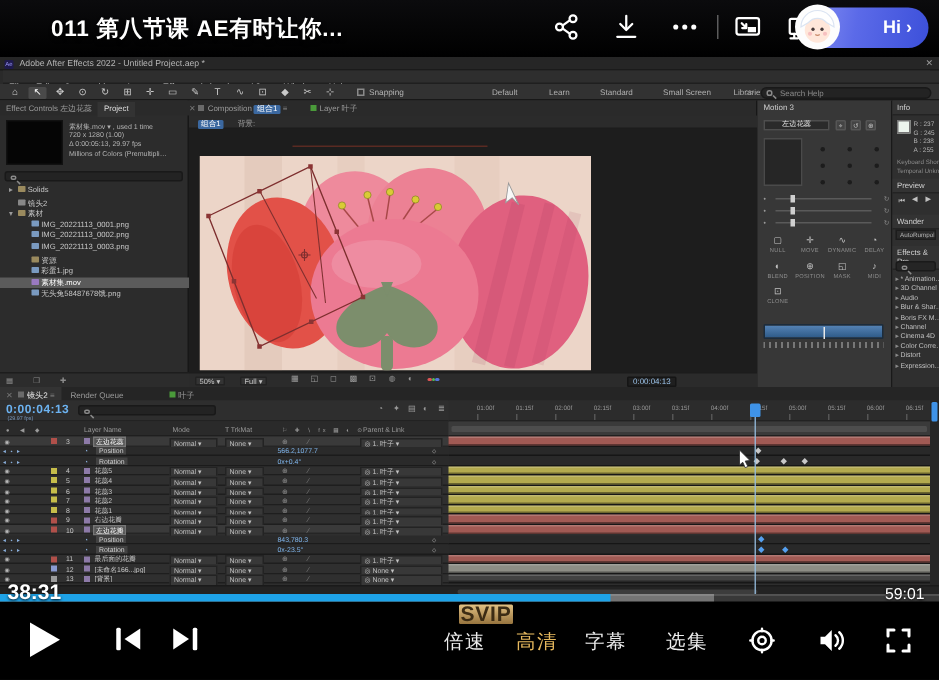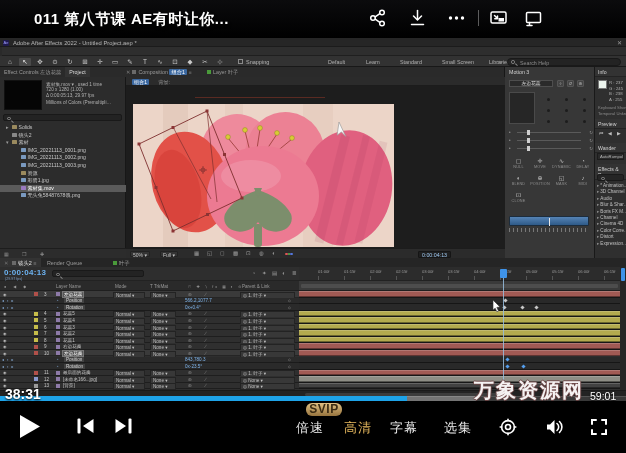--- a/index.html
+++ b/index.html
@@ -146,22 +146,22 @@
   #ae-cursor{position:absolute;left:492px;top:262px;z-index:30}
   
   #prog{position:absolute;left:0;top:396px;width:626px;height:4.5px;z-index:45}
   #prog .p-track{position:absolute;inset:0;background:rgba(255,255,255,.22)}
   #prog .p-buf{position:absolute;left:0;top:0;height:100%;background:rgba(255,255,255,.30)}
   #prog .p-fill{position:absolute;left:0;top:0;height:100%}
   #controls{position:absolute;left:0;top:400px;width:626px;height:53px;background:#000;z-index:44}
   .ctl-label{position:absolute;top:19px;font-size:13px;color:#ececec;letter-spacing:1px}
   #t-cur{position:absolute;left:5px;top:386px;font-size:14px;font-weight:bold;color:#fff;z-index:46;text-shadow:0 1px 2px #000}
   #t-total{position:absolute;left:590px;top:390px;font-size:10.5px;color:#fff;z-index:46;text-shadow:0 1px 2px #000}
-  #svip{position:absolute;left:306px;top:3px;width:36px;height:13px;border-radius:6px;
-    background:linear-gradient(180deg,#e2c183,#97743e);color:#3c2c14;font-size:12px;font-weight:bold;
+  #svip{position:absolute;left:306px;top:3px;width:36px;height:13px;border-radius:1px;
+    background:linear-gradient(180deg,#e2c183,#97743e);color:#3c2c14;font-size:14px;font-weight:bold;
     text-align:center;line-height:13px;letter-spacing:.5px}
   .pico{position:absolute}
   .pico svg{stroke:#fff;fill:none;stroke-width:1.6;stroke-linecap:round}
   
   #wm-site{position:absolute;left:474px;top:377px;z-index:60;font-size:20px;font-weight:bold;color:rgba(255,255,255,.93);letter-spacing:2px;
     text-shadow:-1px 0 rgba(110,70,70,.9),1px 0 rgba(110,70,70,.9),0 -1px rgba(110,70,70,.9),0 1px rgba(110,70,70,.9)}
   #wm-url{position:absolute;left:350px;top:402px;z-index:60;font-size:19px;color:rgba(255,255,255,.9);
     font-family:"DejaVu Sans Mono",monospace;letter-spacing:.5px;
     text-shadow:-1px 0 rgba(110,70,70,.85),1px 0 rgba(110,70,70,.85),0 -1px rgba(110,70,70,.85),0 1px rgba(110,70,70,.85)}
 </style>
@@ -720,20 +720,33 @@
           <rect x="9.5" y="10" width="5.5" height="3.5" fill="#fff" stroke="none"></rect>
           <path d="M5.5 7.5 l3 3 M8.5 8 v2.7 h-2.7"></path>
         </svg>
     </span>
     <span class="tico" style="left:524px">
       <svg viewBox="0 0 19 20" width="19" height="20">
           <rect x="2.5" y="4.5" width="14" height="10" rx="1"></rect>
           <path d="M6 17.5 h0 M5.5 14.5 v3 M3 17.5 h5"></path>
         </svg>
     </span>
+    <span id="avatar-pill">
+      <svg id="avatar-img" viewBox="0 0 32 32">
+        <circle cx="16" cy="16" r="15" fill="#fdfdfd"></circle>
+        <circle cx="16" cy="18" r="8.5" fill="#ffe7da"></circle>
+        <path d="M5 16 a11 11 0 0 1 22 0 L22 13 A8 8 0 0 0 10 13 Z" fill="#fff" stroke="#dbe4f2" stroke-width=".8"></path>
+        <circle cx="13" cy="17.5" r="1.1" fill="#463a3a"></circle>
+          <circle cx="19" cy="17.5" r="1.1" fill="#463a3a"></circle>
+        <circle cx="11" cy="20.5" r="1.4" fill="#f7c0c0"></circle>
+          <circle cx="21" cy="20.5" r="1.4" fill="#f7c0c0"></circle>
+        <path d="M14.5 21 q1.5 1.3 3 0" stroke="#c98a6a" fill="none" stroke-width=".8"></path>
+      </svg>
+      <span class="hi">Hi ›</span>
+    </span>
   </div>
 
   <div id="t-cur">38:31</div>
   <div id="t-total">59:01</div>
   <div id="prog">
     <div class="p-track"></div>
     <div class="p-buf" id="p-buf" style="width: 76%;"></div>
     <div class="p-fill" id="p-fill" style="background: rgb(30, 163, 232); width: 65%;"></div>
   </div>
   <div id="controls">
@@ -776,14 +789,13 @@
     <span class="pico" style="left:590px;top:18px">
       <svg width="18" height="18" viewBox="0 0 18 18" style="stroke-width:2">
           <path d="M2 6 V2 H6"></path>
           <path d="M12 2 H16 V6"></path>
           <path d="M16 12 V16 H12"></path>
           <path d="M6 16 H2 V12"></path>
         </svg>
     </span>
   </div>
 
-  <div id="wm-site">万象资源网</div>
 </div>
 
 </body></html>

